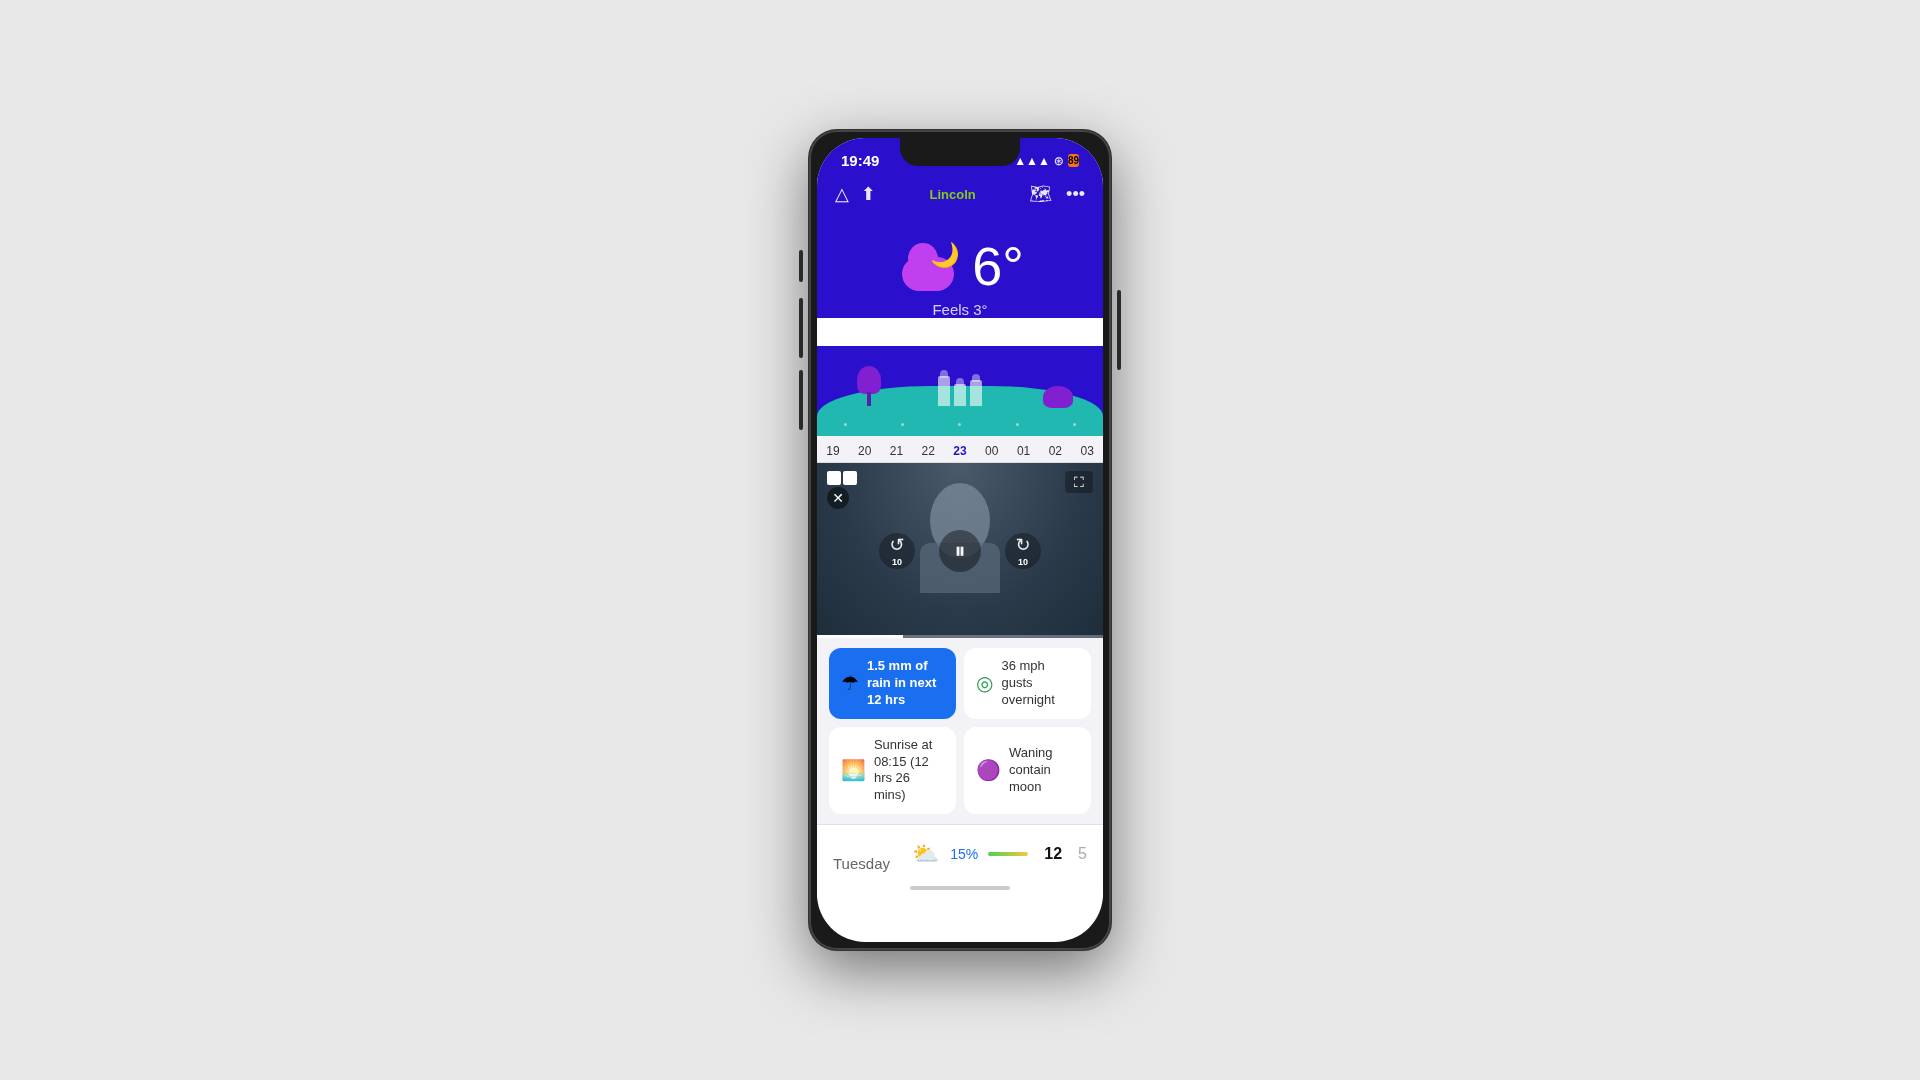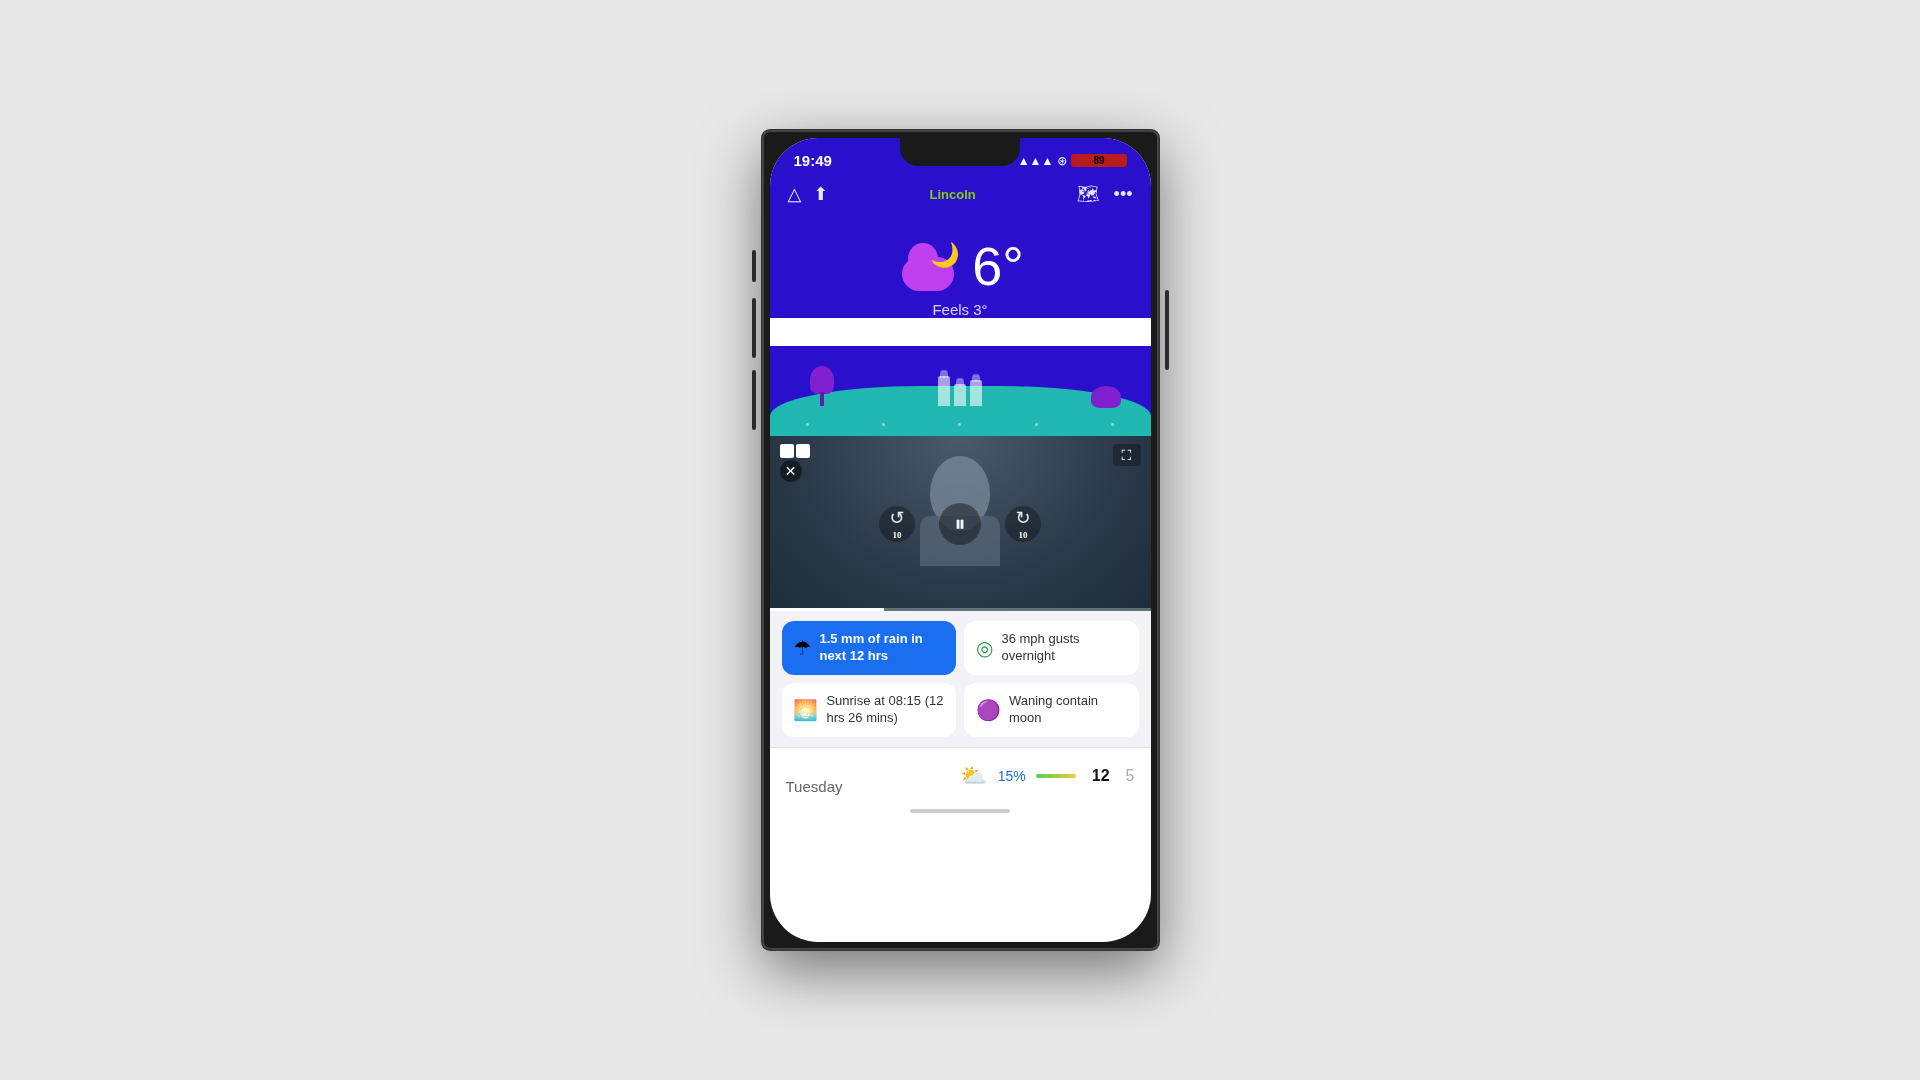--- a/index.html
+++ b/index.html
@@ -7,24 +7,24 @@
       background: #e8e8e8;
       display: flex;
       justify-content: center;
       align-items: center;
       width: 1920px;
       height: 1080px;
       font-family: -apple-system, BlinkMacSystemFont, 'Segoe UI', sans-serif;
     }
 
     .phone-outer {
-      width: 397px;
+      width: 302px;
       height: 820px;
       background: #1a1a1a;
-      border-radius: 8px;
+      border-radius: 28px;
       padding: 8px;
       box-shadow: 0 0 0 1px #333, 0 20px 60px rgba(0,0,0,0.5), inset 0 0 0 2px #444;
       position: relative;
     }
 
     .phone-inner {
       width: 100%;
       height: 100%;
       background: #fff;
       border-radius: 48px;
@@ -72,25 +72,25 @@
 
     .status-icons {
       display: flex;
       align-items: center;
       gap: 4px;
       color: #fff;
       font-size: 12px;
     }
 
     .battery-badge {
-      background: #b91c1c;
+      background: #f97316;
       color: #000;
       font-size: 10px;
       font-weight: 700;
-      padding: 1px 22px;
+      padding: 1px 0;
       border-radius: 3px;
     }
 
     
     .top-nav {
       background: #2a10cc;
       display: flex;
       justify-content: space-between;
       align-items: center;
       padding: 6px 18px 10px;
@@ -455,21 +455,20 @@
       height: 42px;
       display: flex;
       align-items: center;
       justify-content: center;
     }
 
     .rewind-label, .forward-label {
       font-size: 9px;
       color: #fff;
       font-weight: 700;
-      font-family: Liberation Serif, serif;
     }
 
     .ctrl-inner {
       display: flex;
       flex-direction: column;
       align-items: center;
       gap: 1px;
     }
 
     .video-progress {
@@ -658,20 +657,31 @@
         <div class="dots-deco">
           <div class="dot"></div>
           <div class="dot"></div>
           <div class="dot"></div>
           <div class="dot"></div>
           <div class="dot"></div>
         </div>
       </div>
     </div>
 
+    <div class="hour-timeline">
+      <span class="hour-label">19</span>
+      <span class="hour-label">20</span>
+      <span class="hour-label">21</span>
+      <span class="hour-label">22</span>
+      <span class="hour-label active">23</span>
+      <span class="hour-label">00</span>
+      <span class="hour-label">01</span>
+      <span class="hour-label">02</span>
+      <span class="hour-label">03</span>
+    </div>
 
     <div class="video-player">
       <div class="video-frame">
         <div class="video-person">
           <div class="face-silhouette">
             <div class="face-oval"></div>
             <div class="body-shape"></div>
           </div>
         </div>
         <div class="video-progress">

